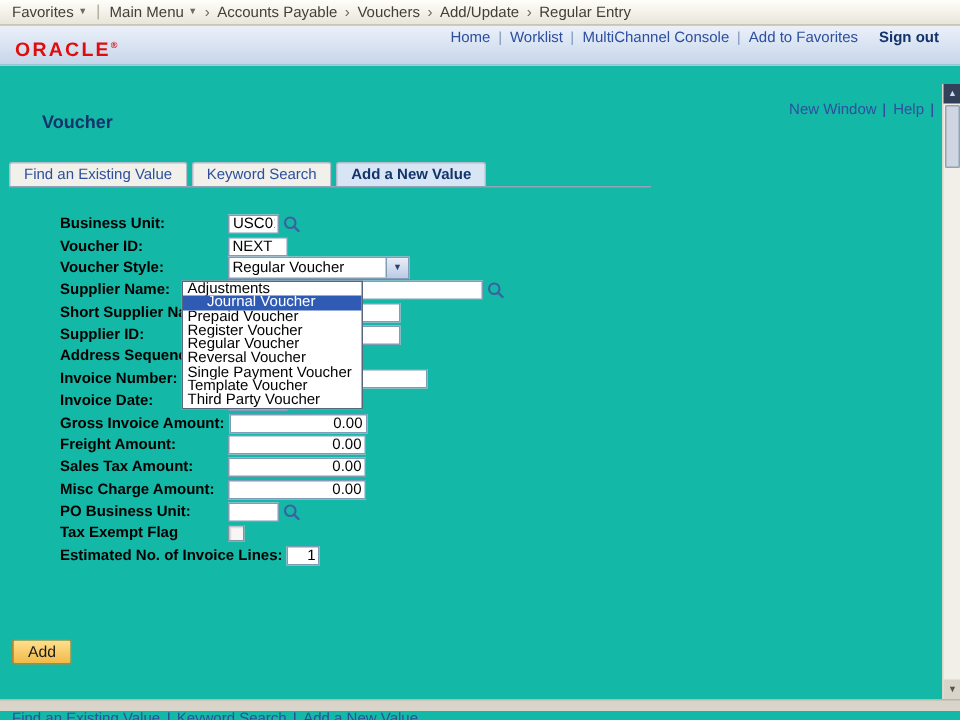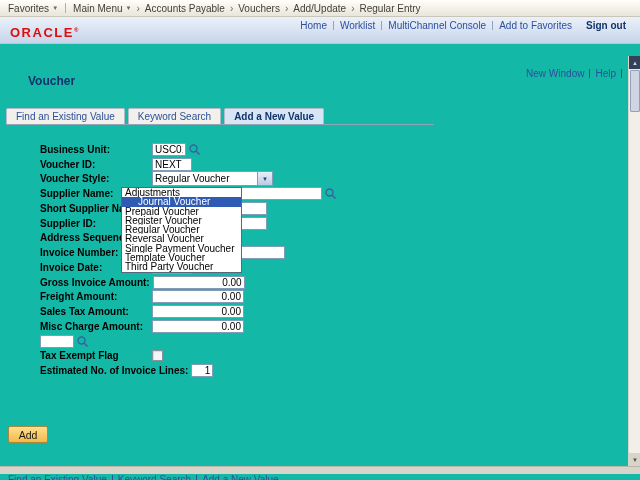--- a/index.html
+++ b/index.html
@@ -232,20 +232,21 @@
       <span class="lbl">Sales Tax Amount:</span>
       <input class="inp amt" value="0.00" style="">
     </div>
 
     <div class="row">
       <span class="lbl">Misc Charge Amount:</span>
       <input class="inp amt" value="0.00" style="">
     </div>
 
     <div class="row">
+      <span class="lbl">PO Business Unit:</span>
       <input class="inp" style="width: 34px;" value="">
       <span class="ico">
           <svg width="13" height="13" viewBox="0 0 13 13">
             <circle cx="5.5" cy="5.5" r="3.5" fill="none" stroke="#3a62a0" stroke-width="1.4"></circle>
             <line x1="8" y1="8" x2="11.5" y2="11.5" stroke="#3a62a0" stroke-width="1.6"></line>
           </svg>
         </span>
     </div>
 
 

